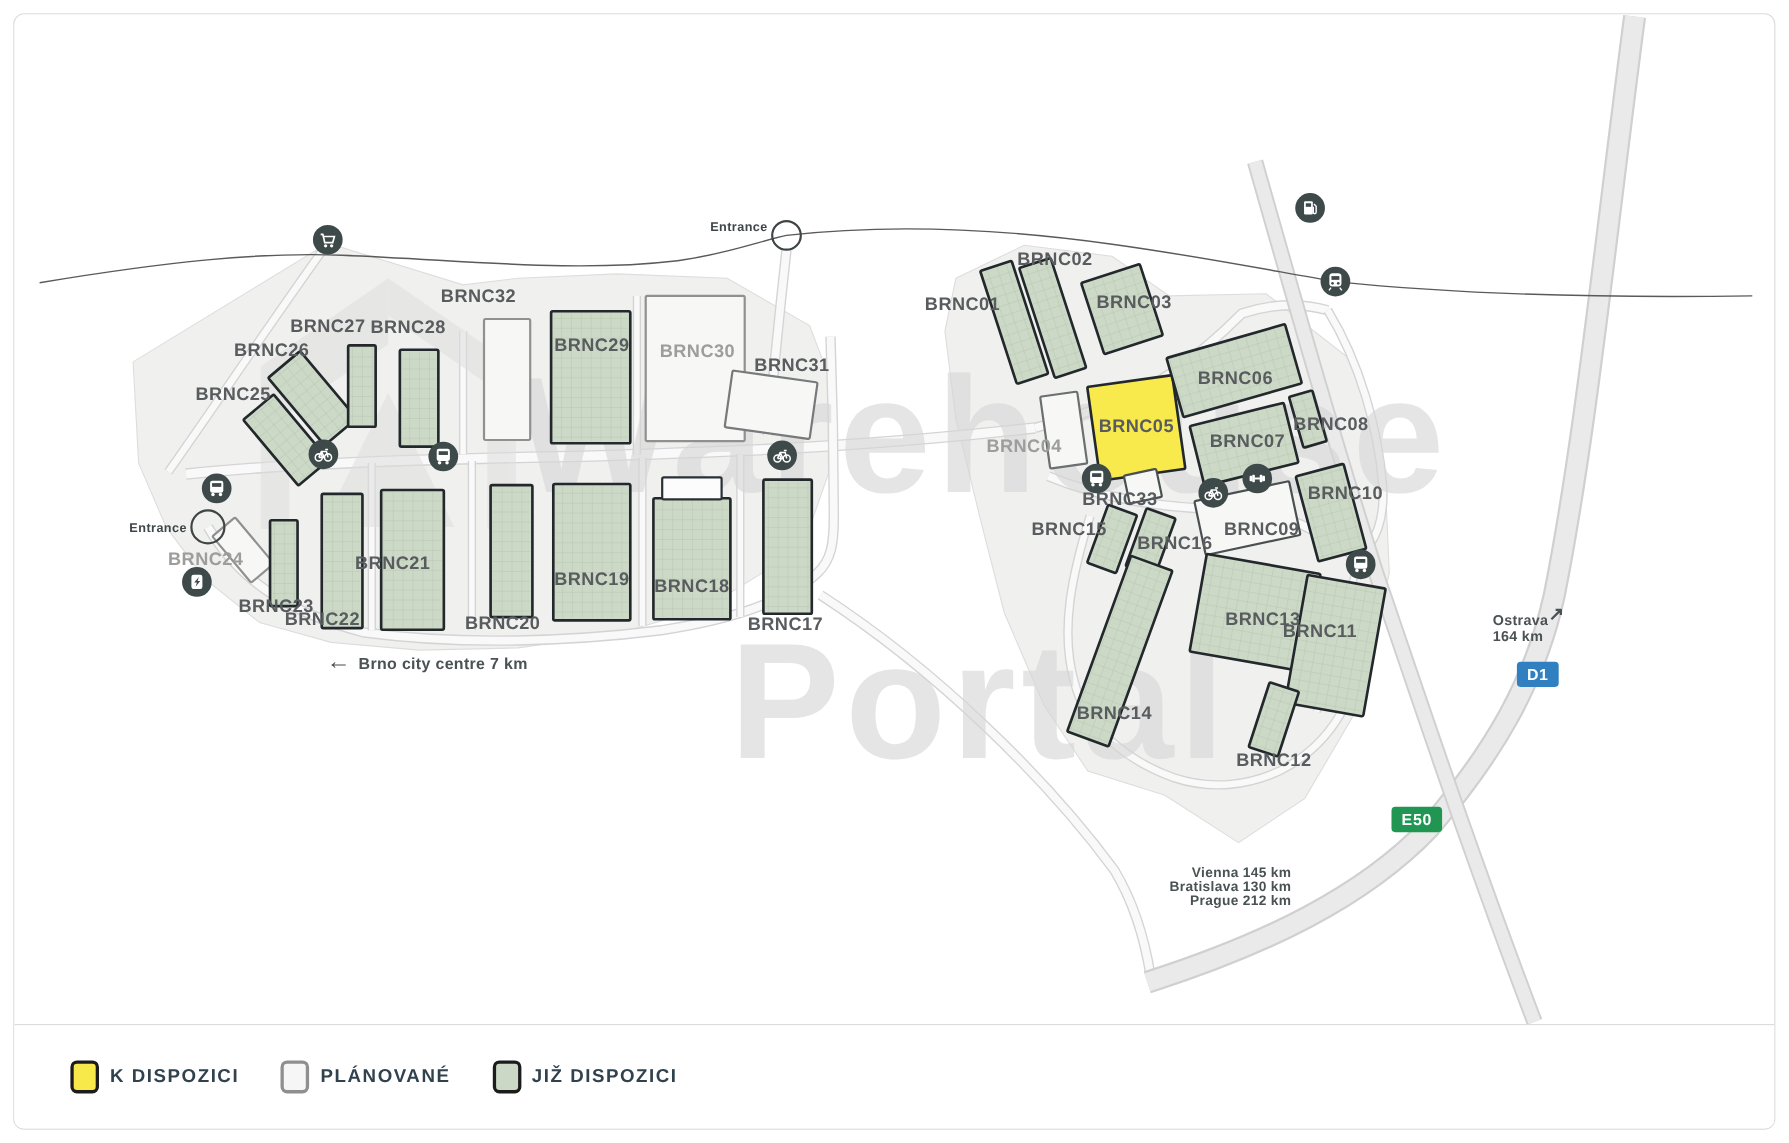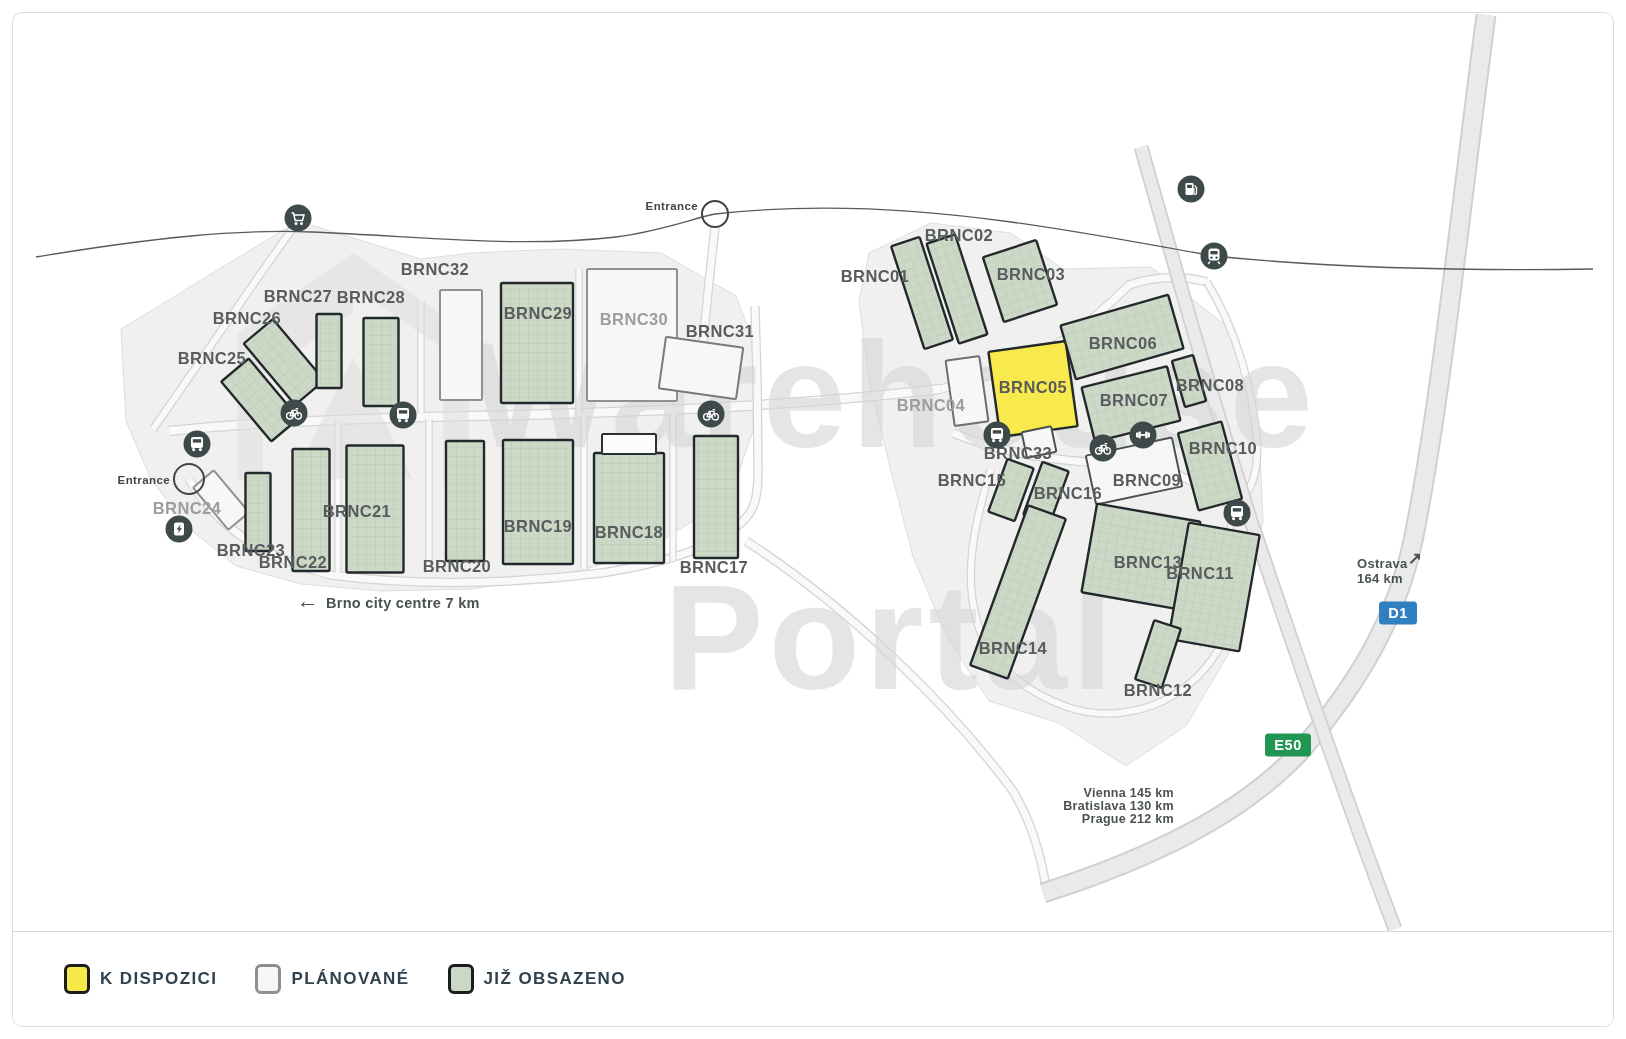--- a/index.html
+++ b/index.html
@@ -385,16 +385,16 @@
     <div class="legend-item">
       <span class="swatch" id="sw0" style="background: rgb(248, 233, 75); border-color: rgb(28, 28, 28);"></span>
       <span class="legend-label">K DISPOZICI</span>
     </div>
     <div class="legend-item">
       <span class="swatch" id="sw1" style="background: rgb(246, 246, 246); border-color: rgb(143, 143, 143);"></span>
       <span class="legend-label">PLÁNOVANÉ</span>
     </div>
     <div class="legend-item">
       <span class="swatch" id="sw2" style="background: rgb(204, 216, 198); border-color: rgb(28, 28, 28);"></span>
-      <span class="legend-label">JIŽ OBSAZENO</span>
+      <span class="legend-label">JIŽ DISPOZICI</span>
     </div>
   </div>
 </div>
 
 </body></html>

